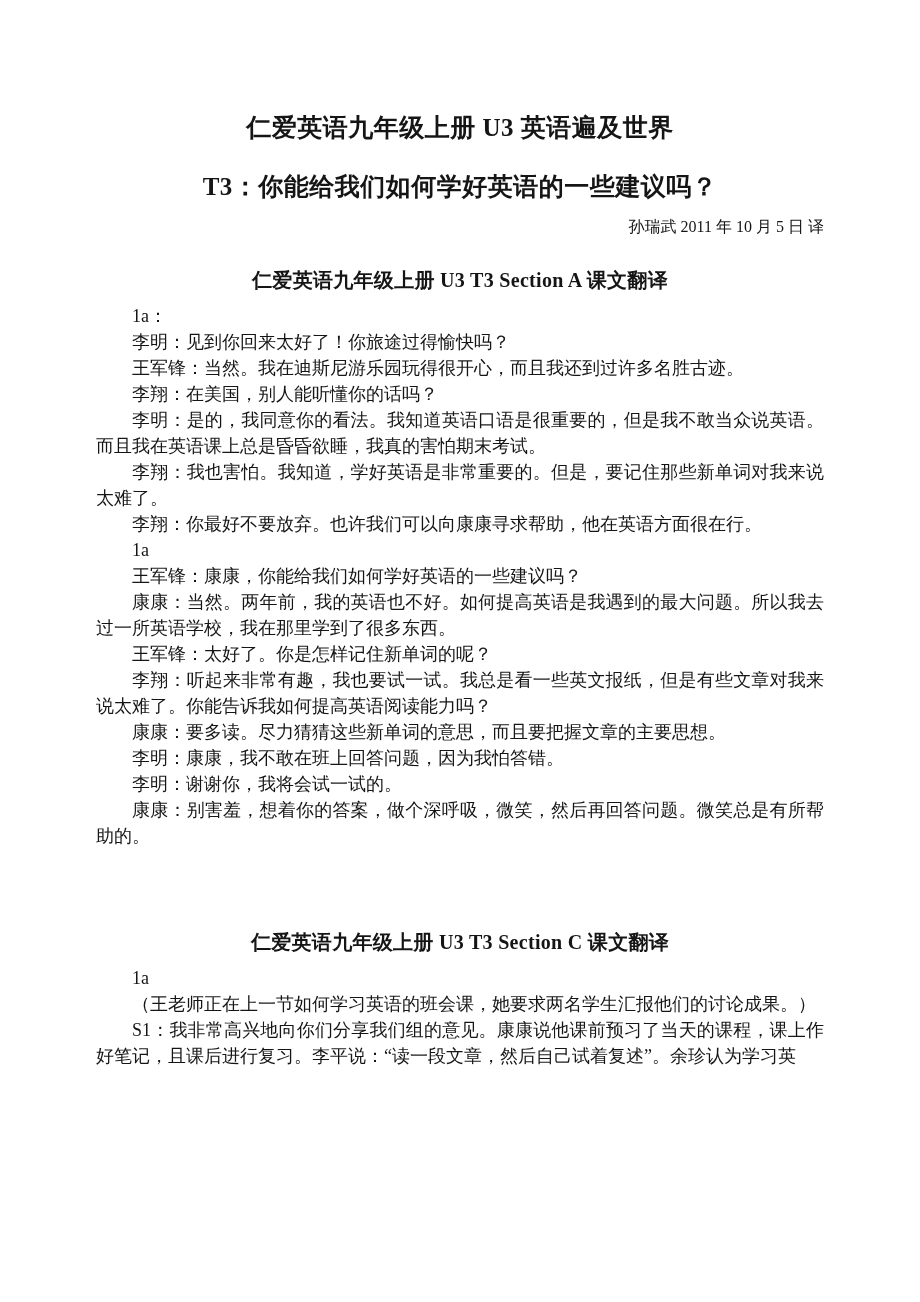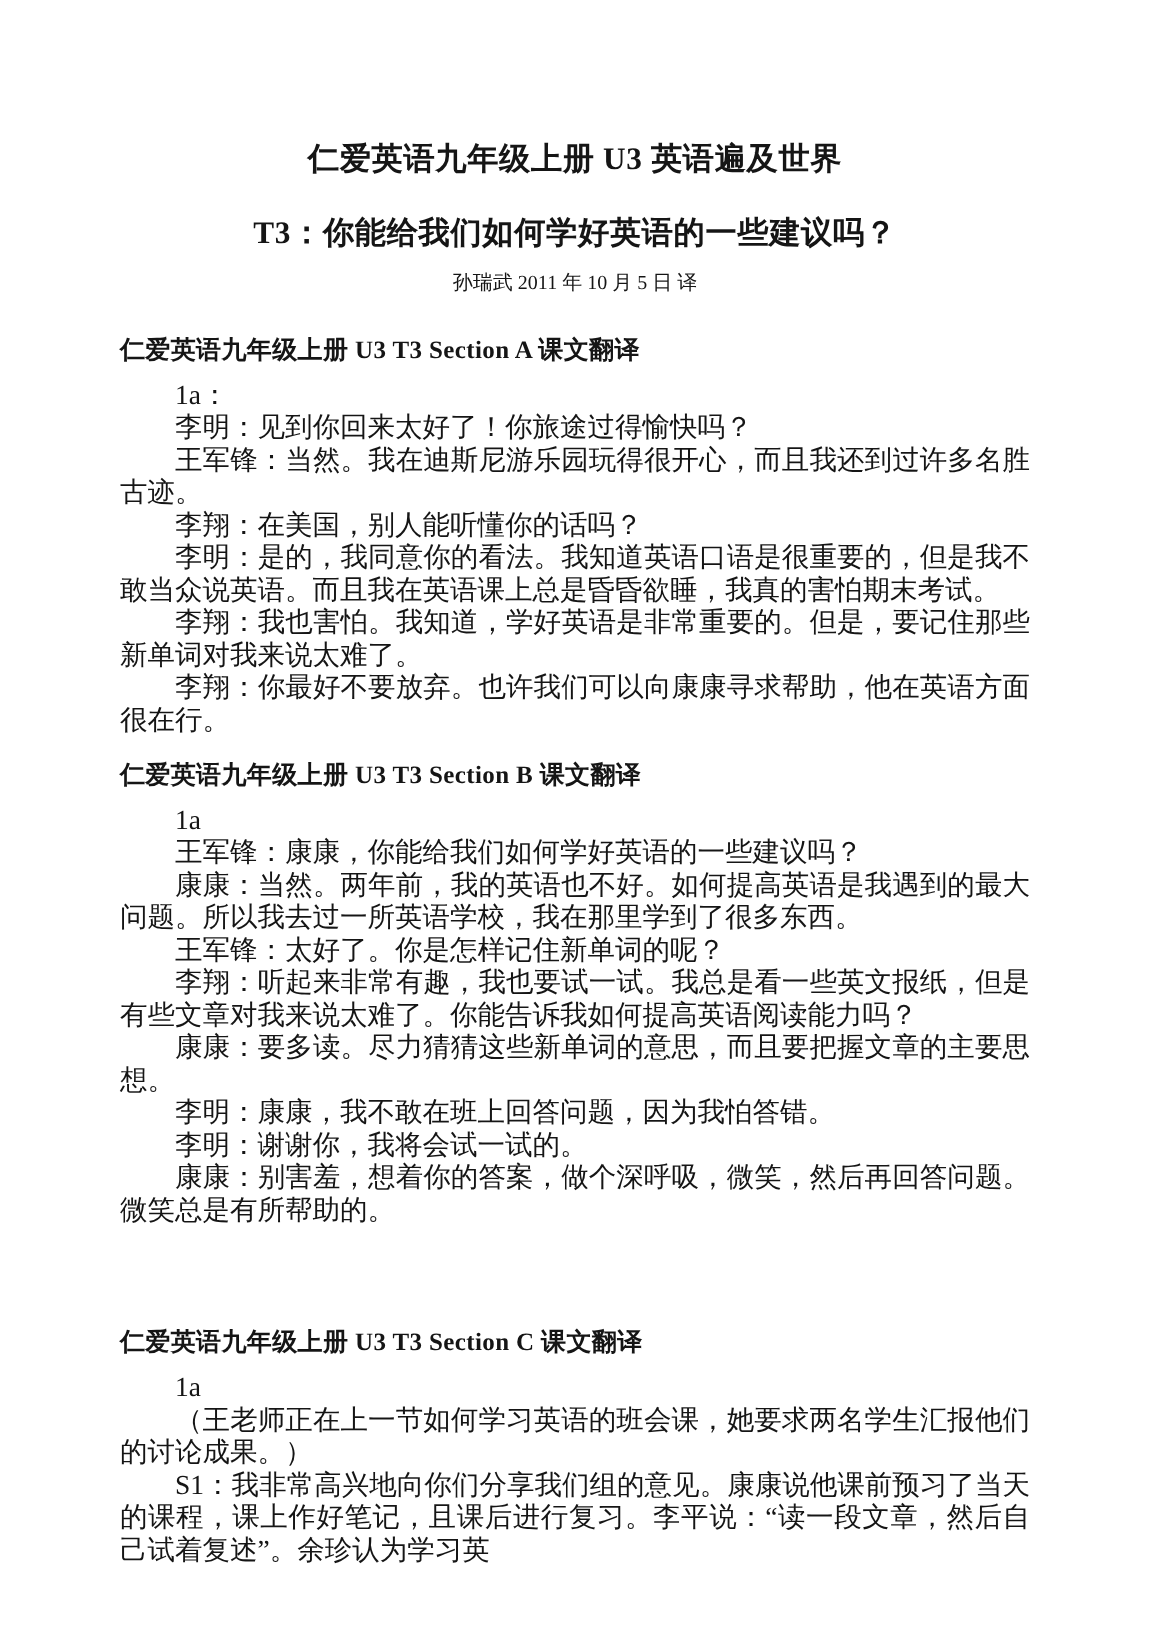--- a/index.html
+++ b/index.html
@@ -27,34 +27,35 @@
     letter-spacing: 0.5px;
   }
   .doc-title.second {
     margin-bottom: 13px;
   }
   .byline {
     margin: 0 0 30px 0;
     font-size: 16px;
     line-height: 21px;
     font-weight: 400;
-    text-align: center;
+    text-align: right;
   }
   .section-heading {
     margin: 0 0 9px 0;
     font-size: 20px;
     line-height: 27px;
     font-weight: 600;
+    text-align: center;
     letter-spacing: 0.3px;
   }
   .section-b .section-heading { margin-top: 18px; }
   .section-c .section-heading { margin-top: 80px; }
   .para {
     margin: 0;
-    font-size: 22px;
+    font-size: 18px;
     line-height: 26px;
     text-align: justify;
     text-indent: 2em;
     word-break: break-all;
   }
 </style>
 </head>
 <body>
 
 <div class="page">
@@ -68,21 +69,20 @@
     <p class="para">1a：</p>
     <p class="para">李明：见到你回来太好了！你旅途过得愉快吗？</p>
     <p class="para">王军锋：当然。我在迪斯尼游乐园玩得很开心，而且我还到过许多名胜古迹。</p>
     <p class="para">李翔：在美国，别人能听懂你的话吗？</p>
     <p class="para">李明：是的，我同意你的看法。我知道英语口语是很重要的，但是我不敢当众说英语。而且我在英语课上总是昏昏欲睡，我真的害怕期末考试。</p>
     <p class="para">李翔：我也害怕。我知道，学好英语是非常重要的。但是，要记住那些新单词对我来说太难了。</p>
     <p class="para">李翔：你最好不要放弃。也许我们可以向康康寻求帮助，他在英语方面很在行。</p>
   </div>
 
   <div class="section section-b">
-    <h2 class="section-heading">仁爱英语九年级上册 U3 T3 Section B  课文翻译</h2>
     <p class="para">1a</p>
     <p class="para">王军锋：康康，你能给我们如何学好英语的一些建议吗？</p>
     <p class="para">康康：当然。两年前，我的英语也不好。如何提高英语是我遇到的最大问题。所以我去过一所英语学校，我在那里学到了很多东西。</p>
     <p class="para">王军锋：太好了。你是怎样记住新单词的呢？</p>
     <p class="para">李翔：听起来非常有趣，我也要试一试。我总是看一些英文报纸，但是有些文章对我来说太难了。你能告诉我如何提高英语阅读能力吗？</p>
     <p class="para">康康：要多读。尽力猜猜这些新单词的意思，而且要把握文章的主要思想。</p>
     <p class="para">李明：康康，我不敢在班上回答问题，因为我怕答错。</p>
     <p class="para">李明：谢谢你，我将会试一试的。</p>
     <p class="para">康康：别害羞，想着你的答案，做个深呼吸，微笑，然后再回答问题。微笑总是有所帮助的。</p>
   </div>

